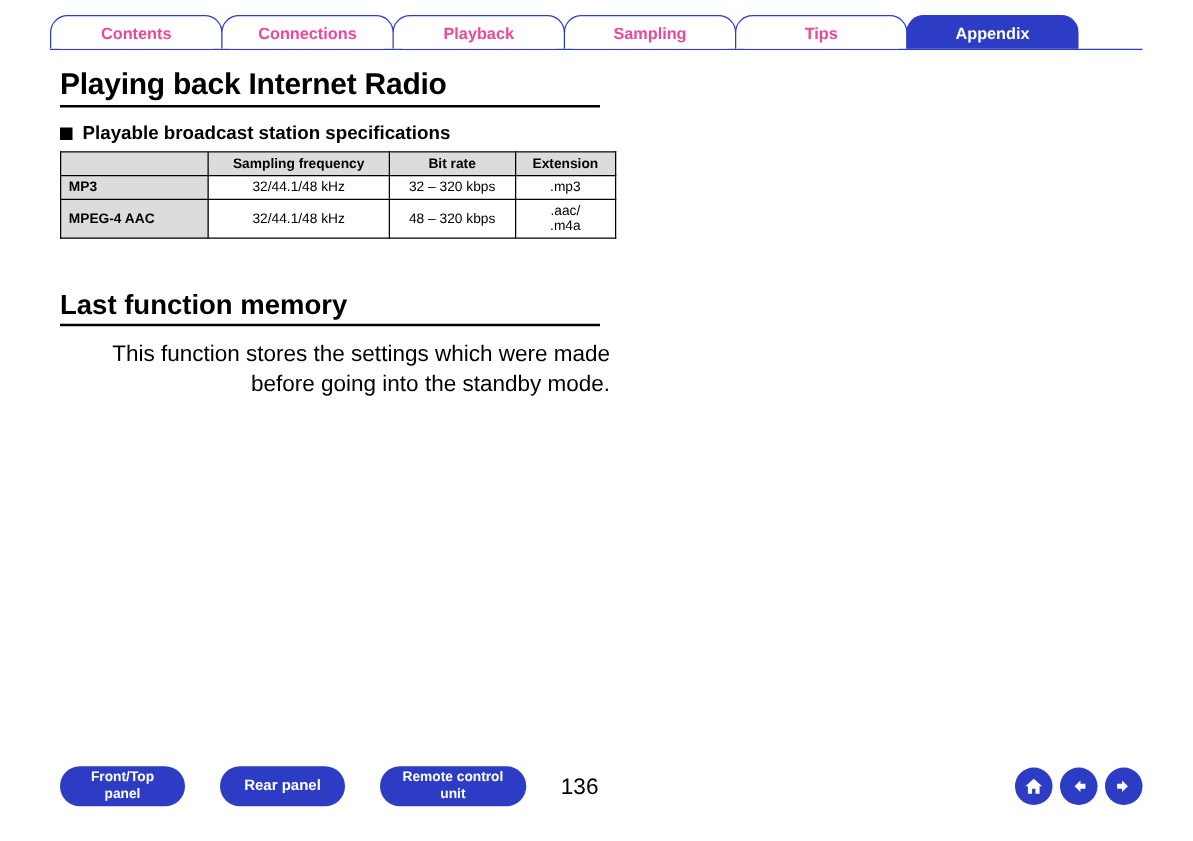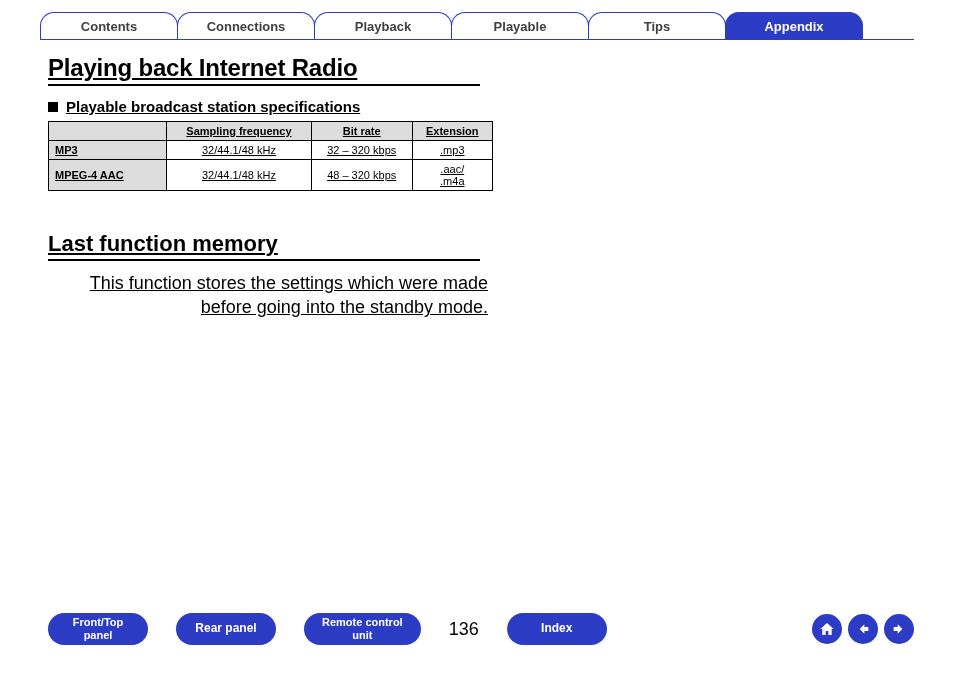--- a/index.html
+++ b/index.html
@@ -19,21 +19,21 @@
     gap: 0;
     align-items: flex-end;
   }
   .tab {
     position: relative;
     min-width: 138px;
     padding: 6px 26px 5px 26px;
     text-align: center;
     font-size: 13px;
     font-weight: bold;
-    color: #404040;
+    color: #ec4899;
     background: #fff;
     border: 1px solid #2d3cc4;
     border-bottom: none;
     border-top-left-radius: 14px;
     border-top-right-radius: 14px;
     margin-right: -1px;
     cursor: pointer;
   }
   .tab.active {
     background: #2d3cc4;
@@ -42,21 +42,20 @@
   }
   .tab-underline {
     border-bottom: 1px solid #2d3cc4;
     margin: 0 40px 0 40px;
   }
 
   
   .content {
     padding: 14px 40px 0 48px;
     width: 520px;
-    text-decoration: underline;
   }
   h1 {
     font-size: 24px;
     font-weight: bold;
     border-bottom: 2px solid #000;
     padding-bottom: 2px;
     margin-bottom: 12px;
     letter-spacing: -0.2px;
   }
   .bullet-heading {
@@ -161,21 +160,21 @@
   }
   .circ svg { fill: #fff; }
 </style>
 </head>
 <body>
 
 <div class="tabs">
   <div class="tab">Contents</div>
   <div class="tab">Connections</div>
   <div class="tab">Playback</div>
-  <div class="tab">Playable</div>
+  <div class="tab">Sampling</div>
   <div class="tab">Tips</div>
   <div class="tab active">Appendix</div>
 </div>
 <div class="tab-underline"></div>
 
 <div class="content">
   <h1>Playing back Internet Radio</h1>
 
   <div class="bullet-heading">
     <span class="sq"></span>
@@ -218,23 +217,20 @@
     <span>panel</span>
   </div>
   <div class="pill">
     <span>Rear panel</span>
   </div>
   <div class="pill two-line">
     <span>Remote control</span>
     <span>unit</span>
   </div>
   <span class="page-num">136</span>
-  <div class="pill">
-    <span>Index</span>
-  </div>
 
   <div class="footer-spacer"></div>
 
   <div class="nav-icons">
     <div class="circ">
       <svg width="16" height="16" viewBox="0 0 24 24">
           <path d="M12 3l10 9h-3v9h-5v-6h-4v6H5v-9H2z"></path>
         </svg>
     </div>
     <div class="circ">

